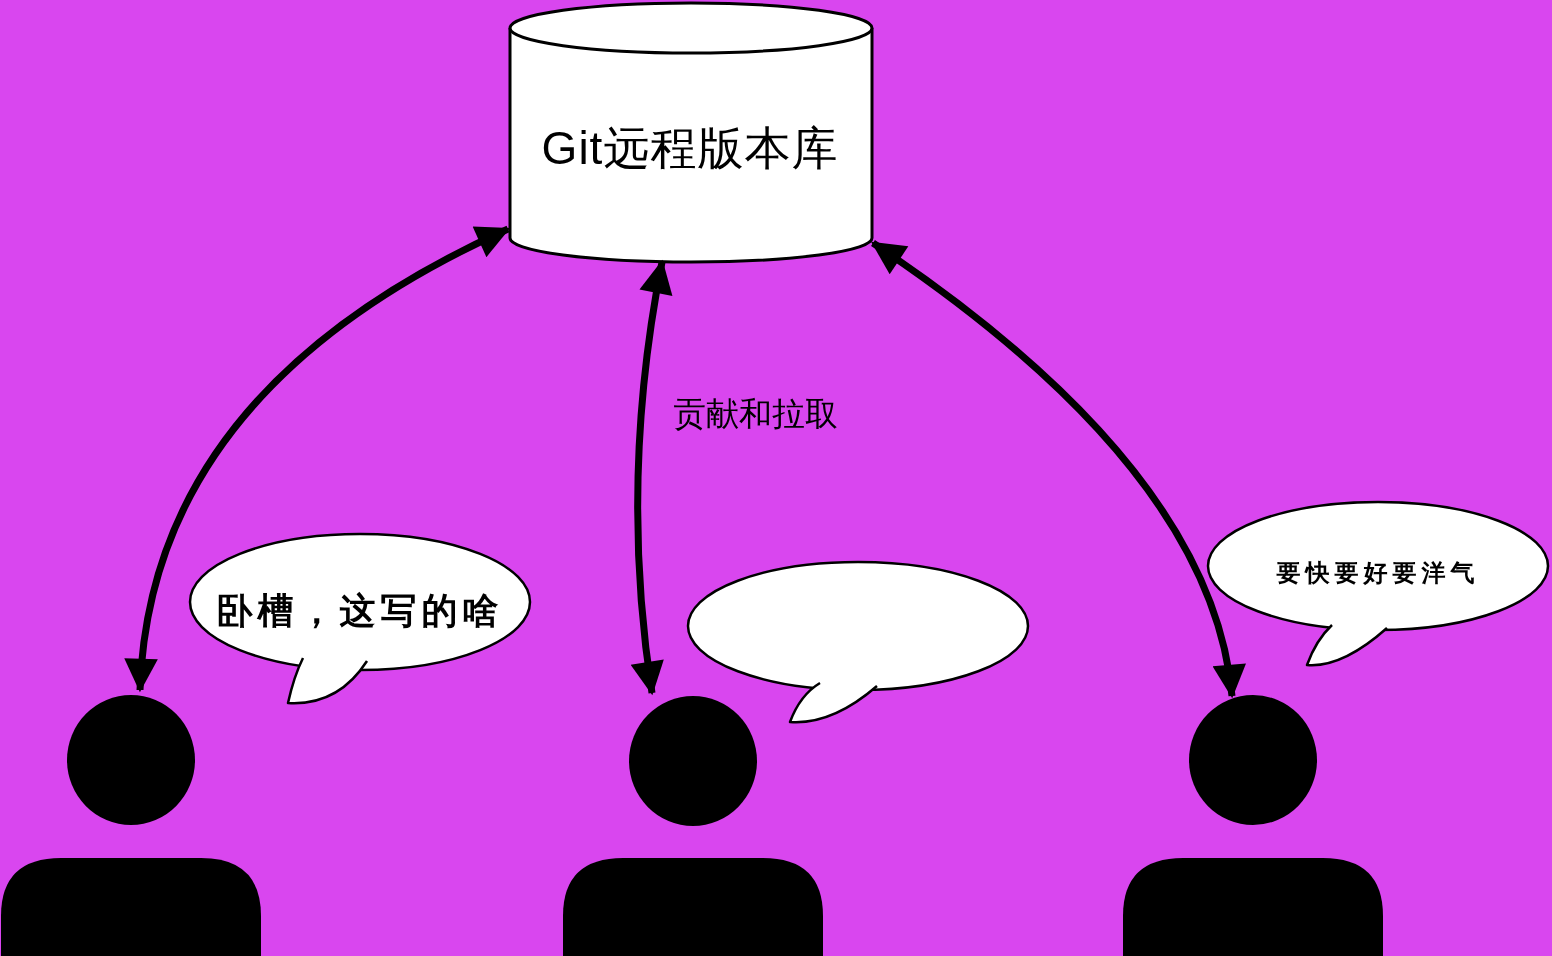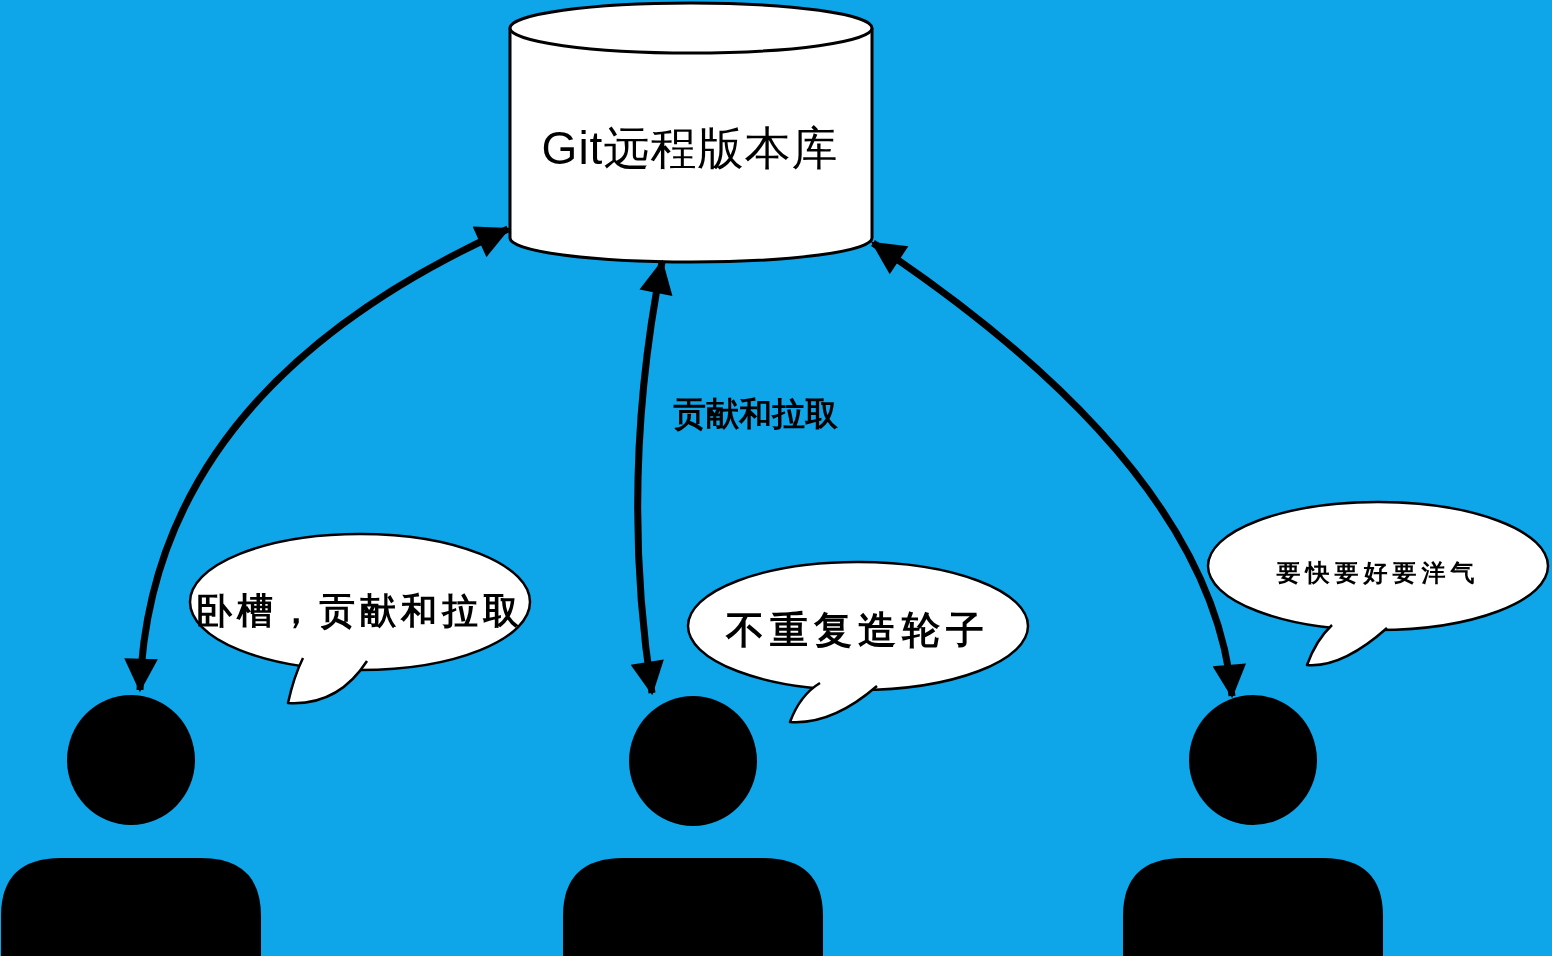--- a/index.html
+++ b/index.html
@@ -4,21 +4,21 @@
 <style>
   html, body {
     margin: 0;
     padding: 0;
     background: #ffffff;
   }
   #stage {
     position: relative;
     width: 1552px;
     height: 956px;
-    background: #0ea5e9;
+    background: #d946ef;
     overflow: hidden;
     font-family: "Liberation Sans", "DejaVu Sans", sans-serif;
   }
   #diagram-svg {
     position: absolute;
     left: 0;
     top: 0;
   }
   .txt {
     position: absolute;
@@ -89,20 +89,19 @@
       <path d="M 877,686 Q 832,725 790,722 Q 800,695 820,683" fill="#ffffff" stroke="#000000" stroke-width="2.5" stroke-linejoin="round"></path>
     </g>
     <g>
       <ellipse cx="1378" cy="566" rx="170" ry="64" fill="#ffffff" stroke="#000000" stroke-width="2.5"></ellipse>
       <path d="M 1387,628 Q 1342,668 1307,665 Q 1316,640 1332,625" fill="#ffffff" stroke="#000000" stroke-width="2.5" stroke-linejoin="round"></path>
     </g>
   </svg>
 
   <div class="txt repo-title" style="left:690px; top:149px;">Git远程版本库</div>
 
-  <div class="txt arrow-label" style="left:673px; top:392px;font-weight:bold;">贡献和拉取</div>
+  <div class="txt arrow-label" style="left:673px; top:392px;">贡献和拉取</div>
 
-  <div class="txt bubble-text b1" style="left:360px; top:611px;">卧槽，贡献和拉取</div>
+  <div class="txt bubble-text b1" style="left:360px; top:611px;">卧槽，这写的啥</div>
 
-  <div class="txt bubble-text b2" style="left:858px; top:630px;">不重复造轮子</div>
 
   <div class="txt bubble-text b3" style="left:1378px; top:573px;">要快要好要洋气</div>
 </div>
 
 </body></html>

